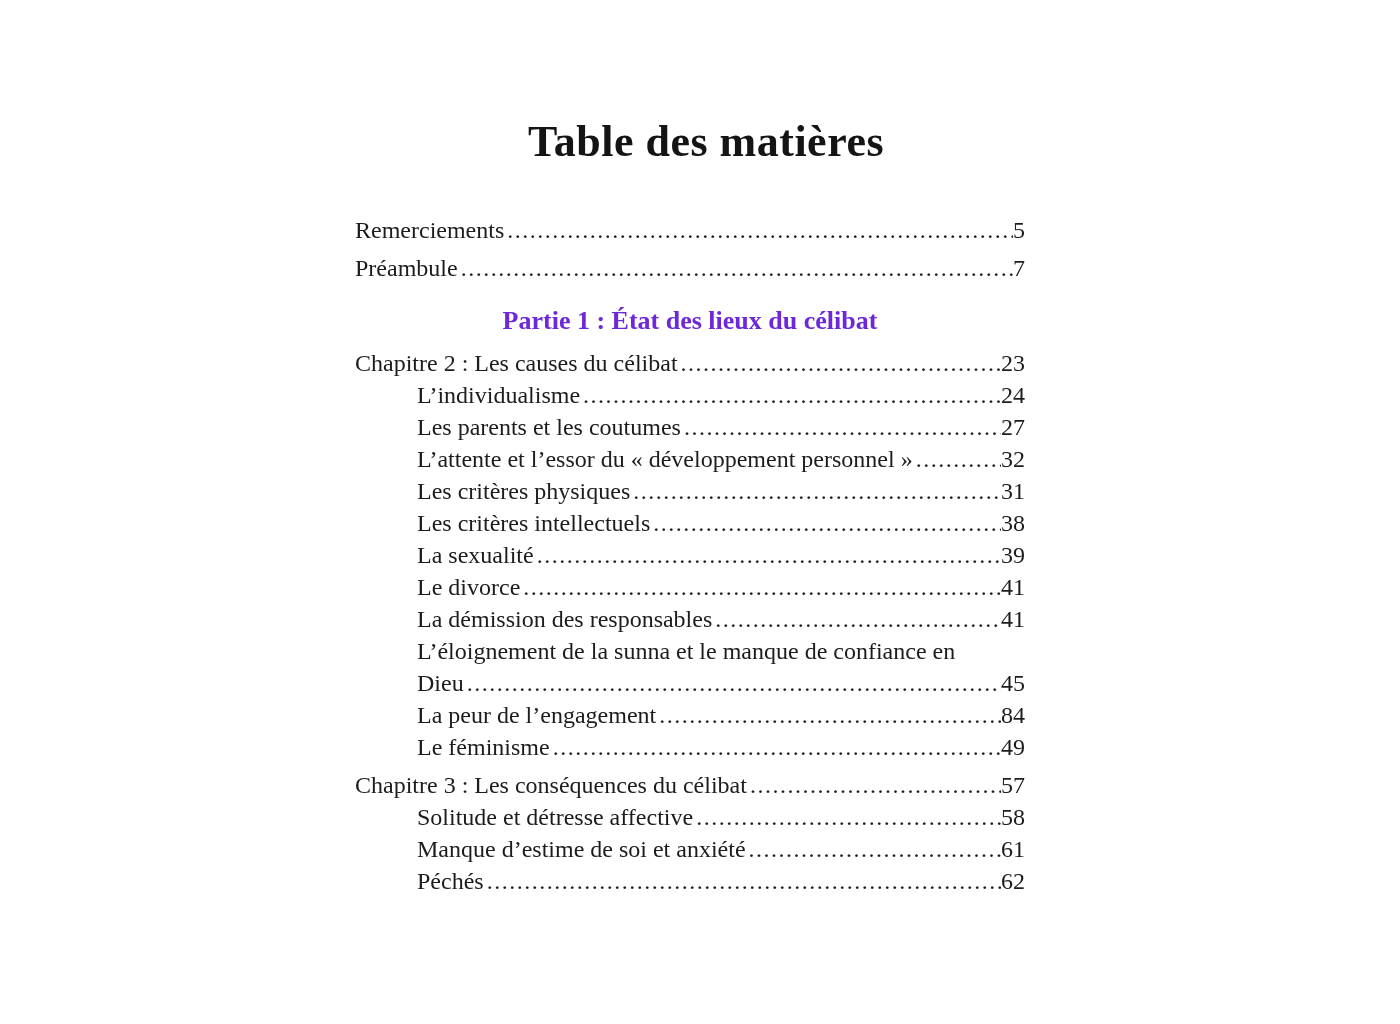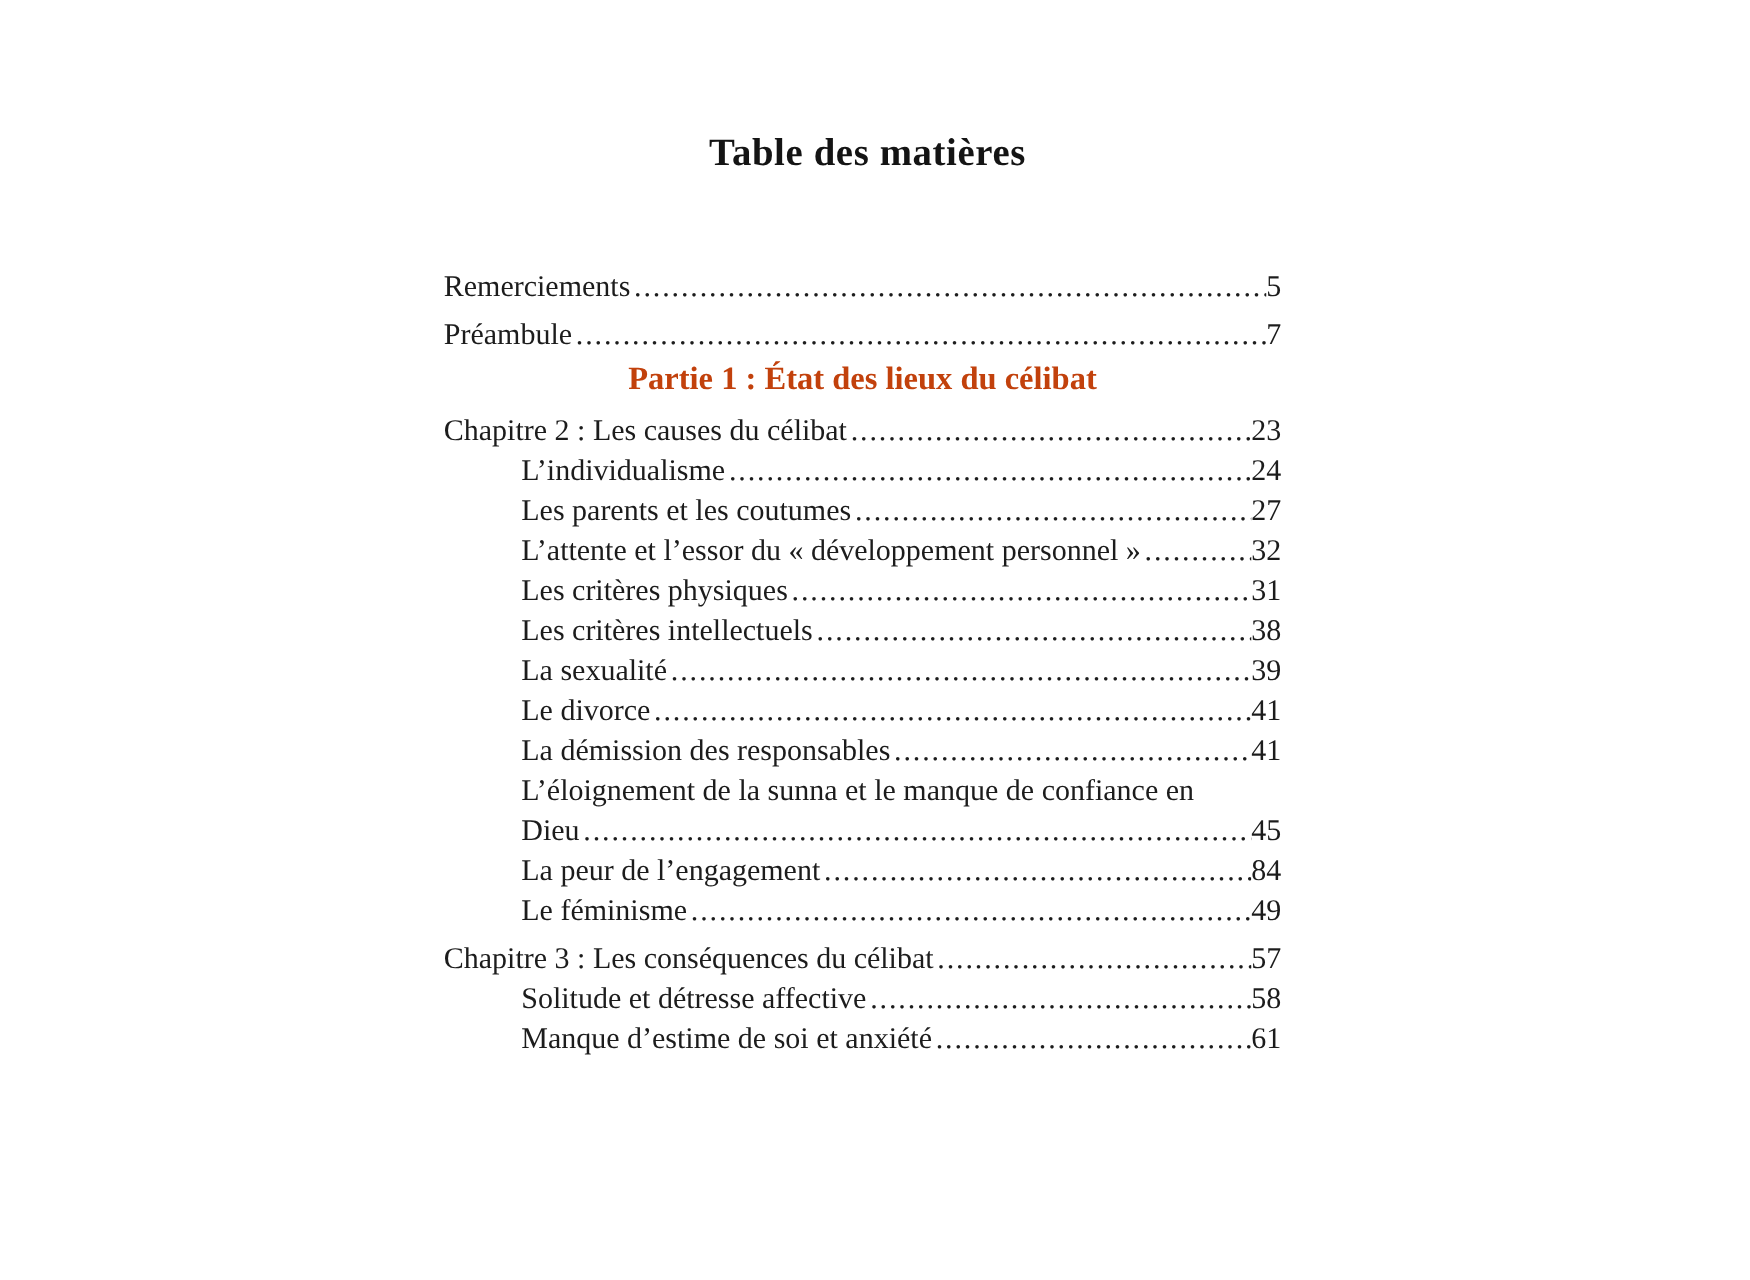--- a/index.html
+++ b/index.html
@@ -14,23 +14,23 @@
     background: #ffffff;
     overflow: hidden;
     font-family: "Liberation Serif", "DejaVu Serif", serif;
     color: #1c1c1c;
   }
   .doc-title {
     position: absolute;
     top: 100px;
     left: 355px;
     width: 670px;
-    margin: 4px;
+    margin: 16px;
     text-align: center;
-    font-size: 31px;
+    font-size: 44px;
     font-weight: bold;
     letter-spacing: 0.5px;
     color: #141414;
   }
   .toc {
     position: absolute;
     top: 208px;
     left: 355px;
     width: 670px;
   }
@@ -54,22 +54,22 @@
   }
   .dots::after {
     content: "...................................................................................................................................................";
   }
   .pagenum { flex: 0 0 auto; }
   .part {
     font-size: 26px;
     line-height: 33px;
     font-weight: bold;
     text-align: center;
-    margin: 2px 0 10px 0;
-    color: #c2410c;
+    margin: 20px 0 10px 0;
+    color: #6d28d9;
   }
 </style>
 </head>
 <body>
 
 <div class="page">
   <h1 class="doc-title">Table des matières</h1>
   <div class="toc" id="toc-list">
       <div class="row top">
     <span class="label">Remerciements</span>
@@ -154,14 +154,19 @@
       <div class="row indent">
     <span class="label">Solitude et détresse affective</span>
     <span class="dots" aria-hidden="true"></span>
     <span class="pagenum">58</span>
   </div>
       <div class="row indent">
     <span class="label">Manque d’estime de soi et anxiété</span>
     <span class="dots" aria-hidden="true"></span>
     <span class="pagenum">61</span>
   </div>
+      <div class="row indent">
+    <span class="label">Péchés</span>
+    <span class="dots" aria-hidden="true"></span>
+    <span class="pagenum">62</span>
+  </div>
     </div>
 </div>
 
 </body></html>

